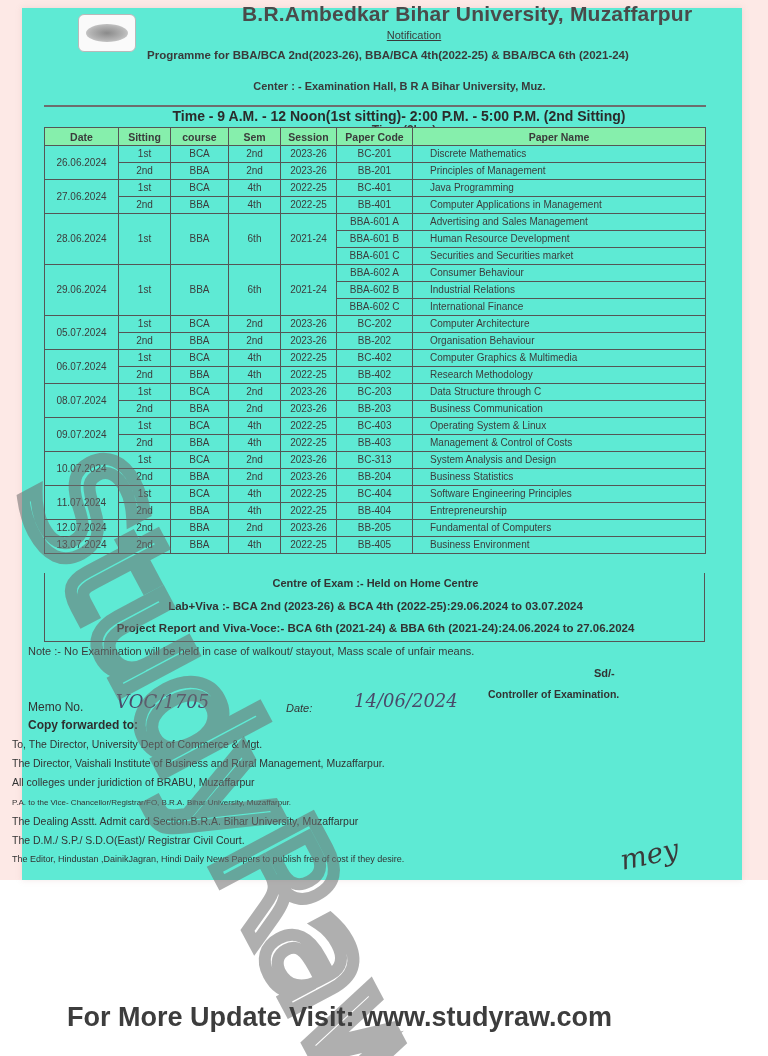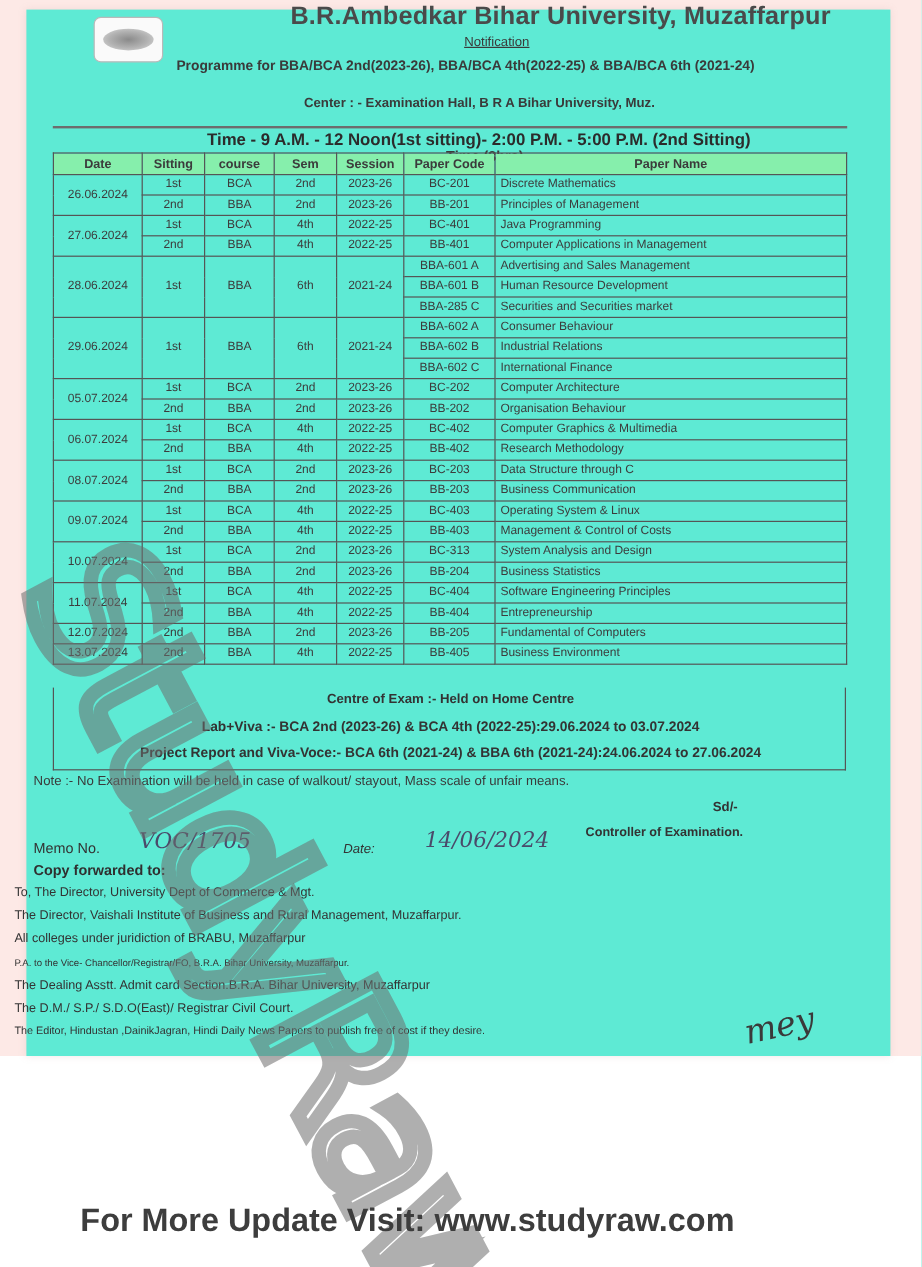--- a/index.html
+++ b/index.html
@@ -48,21 +48,21 @@
     border-collapse: collapse; table-layout: fixed;
     font-size: 10px; color: #3c3c3c;
   }
   table.sched th, table.sched td {
     border: 1.5px solid #555; height: 16px; padding: 0 3px; line-height: 14px;
     text-align: center; white-space: nowrap; overflow: hidden;
   }
   table.sched th {
     background: #86efac; font-weight: bold; color: #3b3b3b; font-size: 10.5px; height: 17px;
   }
-  table.sched td.pname { text-align: left; padding-left: 4px; }
+  table.sched td.pname { text-align: left; padding-left: 17px; }
   table.sched th.pname { text-align: center; }
 
   .footer-box {
     position: absolute; left: 44px; top: 573px; width: 659px; height: 68px;
     border: 1.5px solid #555; border-top: none; box-sizing: content-box;
   }
   .footer-line {
     position: absolute; left: 0; width: 661px; text-align: center; white-space: nowrap;
     font-weight: bold; font-size: 11px; color: #333;
   }
@@ -199,21 +199,21 @@
       <td rowspan="3">6th</td>
       <td rowspan="3">2021-24</td>
       <td>BBA-601 A</td>
       <td class="pname">Advertising and Sales Management</td>
     </tr>
     <tr>
       <td>BBA-601 B</td>
       <td class="pname">Human Resource Development</td>
     </tr>
     <tr>
-      <td>BBA-285 C</td>
+      <td>BBA-601 C</td>
       <td class="pname">Securities and Securities market</td>
     </tr>
 
     <tr>
       <td rowspan="3">29.06.2024</td>
       <td rowspan="3">1st</td>
       <td rowspan="3">BBA</td>
       <td rowspan="3">6th</td>
       <td rowspan="3">2021-24</td>
       <td>BBA-602 A</td>

